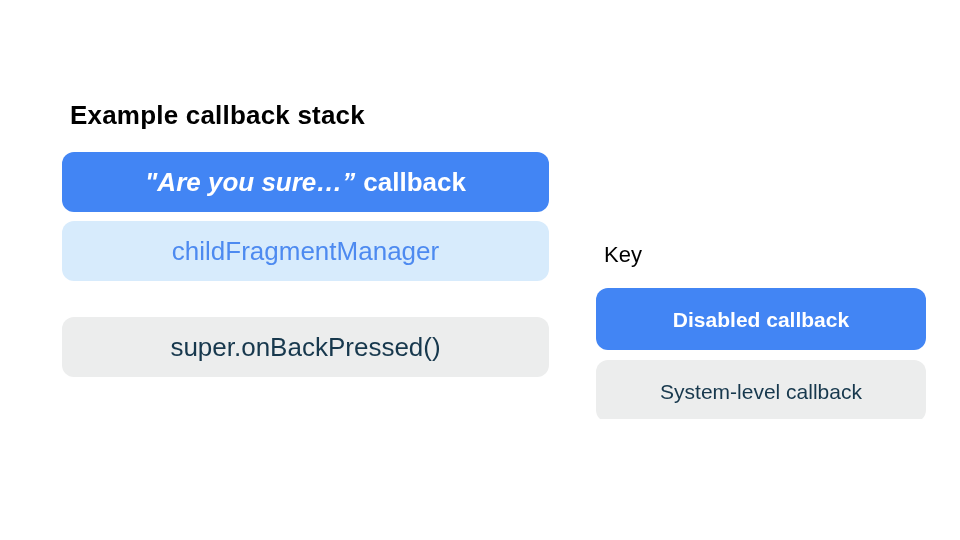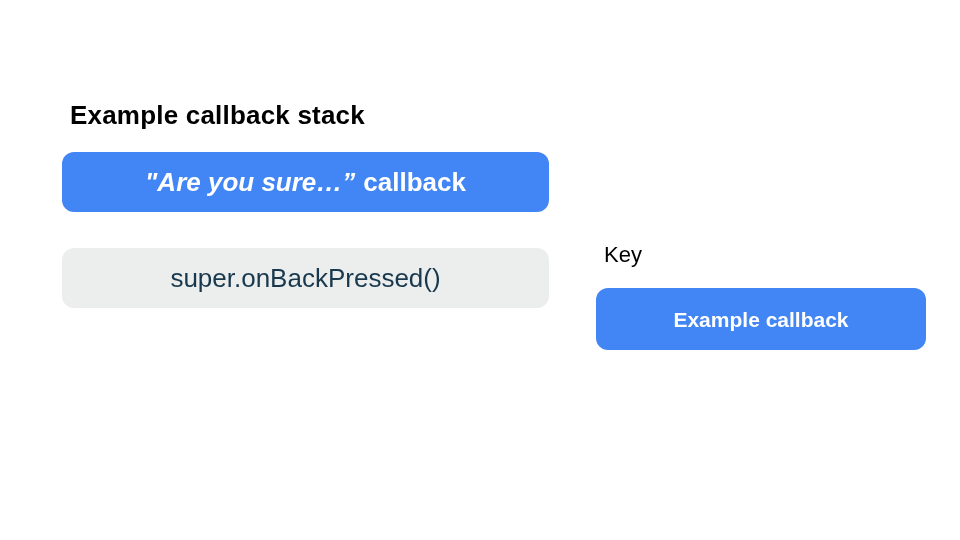--- a/index.html
+++ b/index.html
@@ -114,22 +114,24 @@
 
 <div class="canvas">
 
   <h1 class="title">Example callback stack</h1>
 
   <div class="stack">
     <div class="box enabled">
       <span class="quoted-italic">"Are you sure…”</span>
       <span>callback</span>
     </div>
+    <div class="box disabled">childFragmentManager</div>
     <div class="box system">super.onBackPressed()</div>
   </div>
 
   <div class="key-title">Key</div>
 
   <div class="key-stack">
-    <div class="key-box enabled">Example callback</div>
+    <div class="key-box enabled">Disabled callback</div>
+    <div class="key-box system">System-level callback</div>
   </div>
 
 </div>
 
 </body></html>

